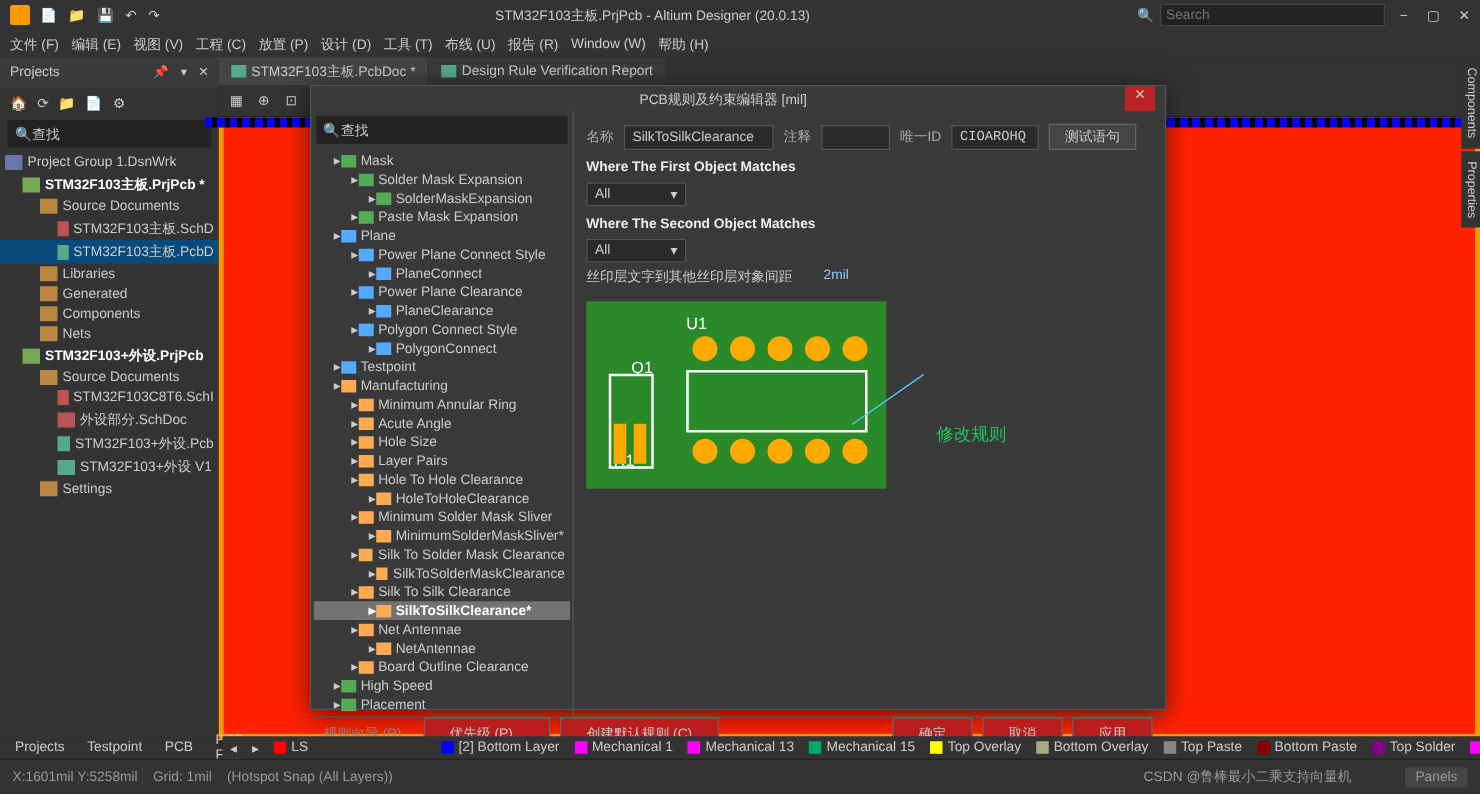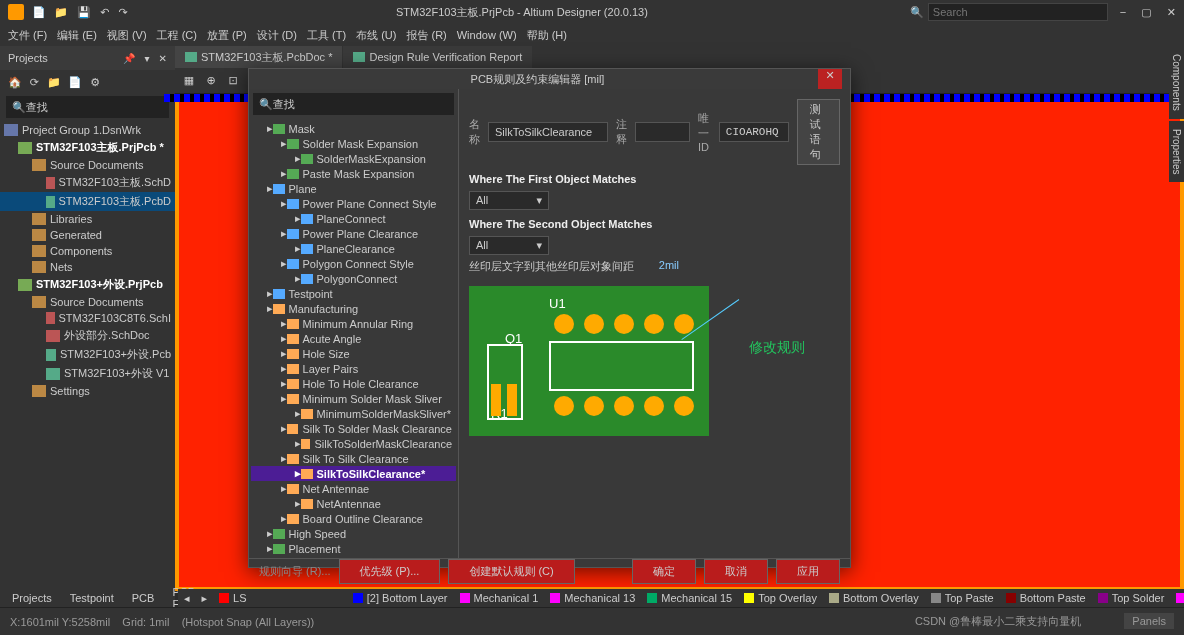--- a/index.html
+++ b/index.html
@@ -34,30 +34,30 @@
 .ind3 { padding-left: 46px; }
 .workspace { flex: 1; position: relative; background: #2a2a2a; }
 .tabs { height: 22px; background: #333; display: flex; align-items: center; }
 .tab { padding: 2px 10px; height: 22px; display: flex; align-items: center; background: #3a3a3a; margin-right: 1px; cursor: pointer; }
 .tab.active { background: #444; }
 .tab .ic { width: 12px; height: 10px; margin-right: 4px; }
 .tool-bar { height: 26px; background: #333; display: flex; align-items: center; padding: 0 6px; gap: 6px; border-bottom: 1px solid #222; }
 .tool-bar span { cursor: pointer; width: 16px; text-align: center; }
 .pcb-canvas { position: absolute; top: 48px; left: 0; right: 0; bottom: 0; background: linear-gradient(#f20, #f20); border: 4px solid #f90; }
 .pcb-canvas::before { content: ""; position: absolute; top: -4px; left: -15px; right: -15px; height: 8px; background: repeating-linear-gradient(90deg, #00f 0 6px, #000 6px 10px); }
-.dialog { position: absolute; top: 68px; left: 248px; width: 603px; height: 500px; background: #393939; border: 1px solid #555; display: flex; flex-direction: column; box-shadow: 0 4px 20px rgba(0,0,0,0.6); }
+.dialog { position: absolute; top: 68px; left: 248px; width: 685px; height: 500px; background: #393939; border: 1px solid #555; display: flex; flex-direction: column; box-shadow: 0 4px 20px rgba(0,0,0,0.6); }
 .dlg-title { height: 24px; background: #3a3a3a; display: flex; align-items: center; padding: 0 8px; }
 .dlg-title span:first-child { flex: 1; text-align: center; }
 .dlg-title .close { width: 24px; height: 20px; background: #b22; text-align: center; cursor: pointer; }
 .dlg-body { flex: 1; display: flex; }
 .rule-tree { width: 210px; border-right: 1px solid #555; display: flex; flex-direction: column; }
 .rule-tree .search-box { margin: 4px; }
 .rule-list { flex: 1; overflow: hidden; padding: 2px; }
 .rule-item { padding: 1px 4px; display: flex; align-items: center; cursor: pointer; white-space: nowrap; }
-.rule-item.sel { background: #4c1d95; font-weight: bold; color: #fff; }
+.rule-item.sel { background: #737373; font-weight: bold; color: #fff; }
 .rule-item .ric { width: 12px; height: 10px; margin-right: 4px; }
 .ric-g { background: #5a5; }
 .ric-b { background: #5af; }
 .ric-y { background: #fa5; }
 .rind0 { padding-left: 16px; }
 .rind1 { padding-left: 30px; }
 .rind2 { padding-left: 44px; }
 .rule-detail { flex: 1; padding: 10px; position: relative; }
 .form-row { display: flex; align-items: center; margin-bottom: 8px; gap: 8px; }
 .form-row label { color: #aaa; }
@@ -199,20 +199,21 @@
           <div class="rule-item rind2">▸ <span class="ric ric-b"></span>PlaneClearance</div>
           <div class="rule-item rind1">▸ <span class="ric ric-b"></span>Polygon Connect Style</div>
           <div class="rule-item rind2">▸ <span class="ric ric-b"></span>PolygonConnect</div>
           <div class="rule-item rind0">▸ <span class="ric ric-b"></span>Testpoint</div>
           <div class="rule-item rind0">▸ <span class="ric ric-y"></span>Manufacturing</div>
           <div class="rule-item rind1">▸ <span class="ric ric-y"></span>Minimum Annular Ring</div>
           <div class="rule-item rind1">▸ <span class="ric ric-y"></span>Acute Angle</div>
           <div class="rule-item rind1">▸ <span class="ric ric-y"></span>Hole Size</div>
           <div class="rule-item rind1">▸ <span class="ric ric-y"></span>Layer Pairs</div>
           <div class="rule-item rind1">▸ <span class="ric ric-y"></span>Hole To Hole Clearance</div>
+          <div class="rule-item rind2">▸ <span class="ric ric-y"></span>HoleToHoleClearance</div>
           <div class="rule-item rind1">▸ <span class="ric ric-y"></span>Minimum Solder Mask Sliver</div>
           <div class="rule-item rind2 bold">▸ <span class="ric ric-y"></span>MinimumSolderMaskSliver*</div>
           <div class="rule-item rind1">▸ <span class="ric ric-y"></span>Silk To Solder Mask Clearance</div>
           <div class="rule-item rind2">▸ <span class="ric ric-y"></span>SilkToSolderMaskClearance</div>
           <div class="rule-item rind1">▸ <span class="ric ric-y"></span>Silk To Silk Clearance</div>
           <div class="rule-item rind2 sel bold">▸ <span class="ric ric-y"></span>SilkToSilkClearance*</div>
           <div class="rule-item rind1">▸ <span class="ric ric-y"></span>Net Antennae</div>
           <div class="rule-item rind2">▸ <span class="ric ric-y"></span>NetAntennae</div>
           <div class="rule-item rind1">▸ <span class="ric ric-y"></span>Board Outline Clearance</div>
           <div class="rule-item rind0">▸ <span class="ric ric-g"></span>High Speed</div>

